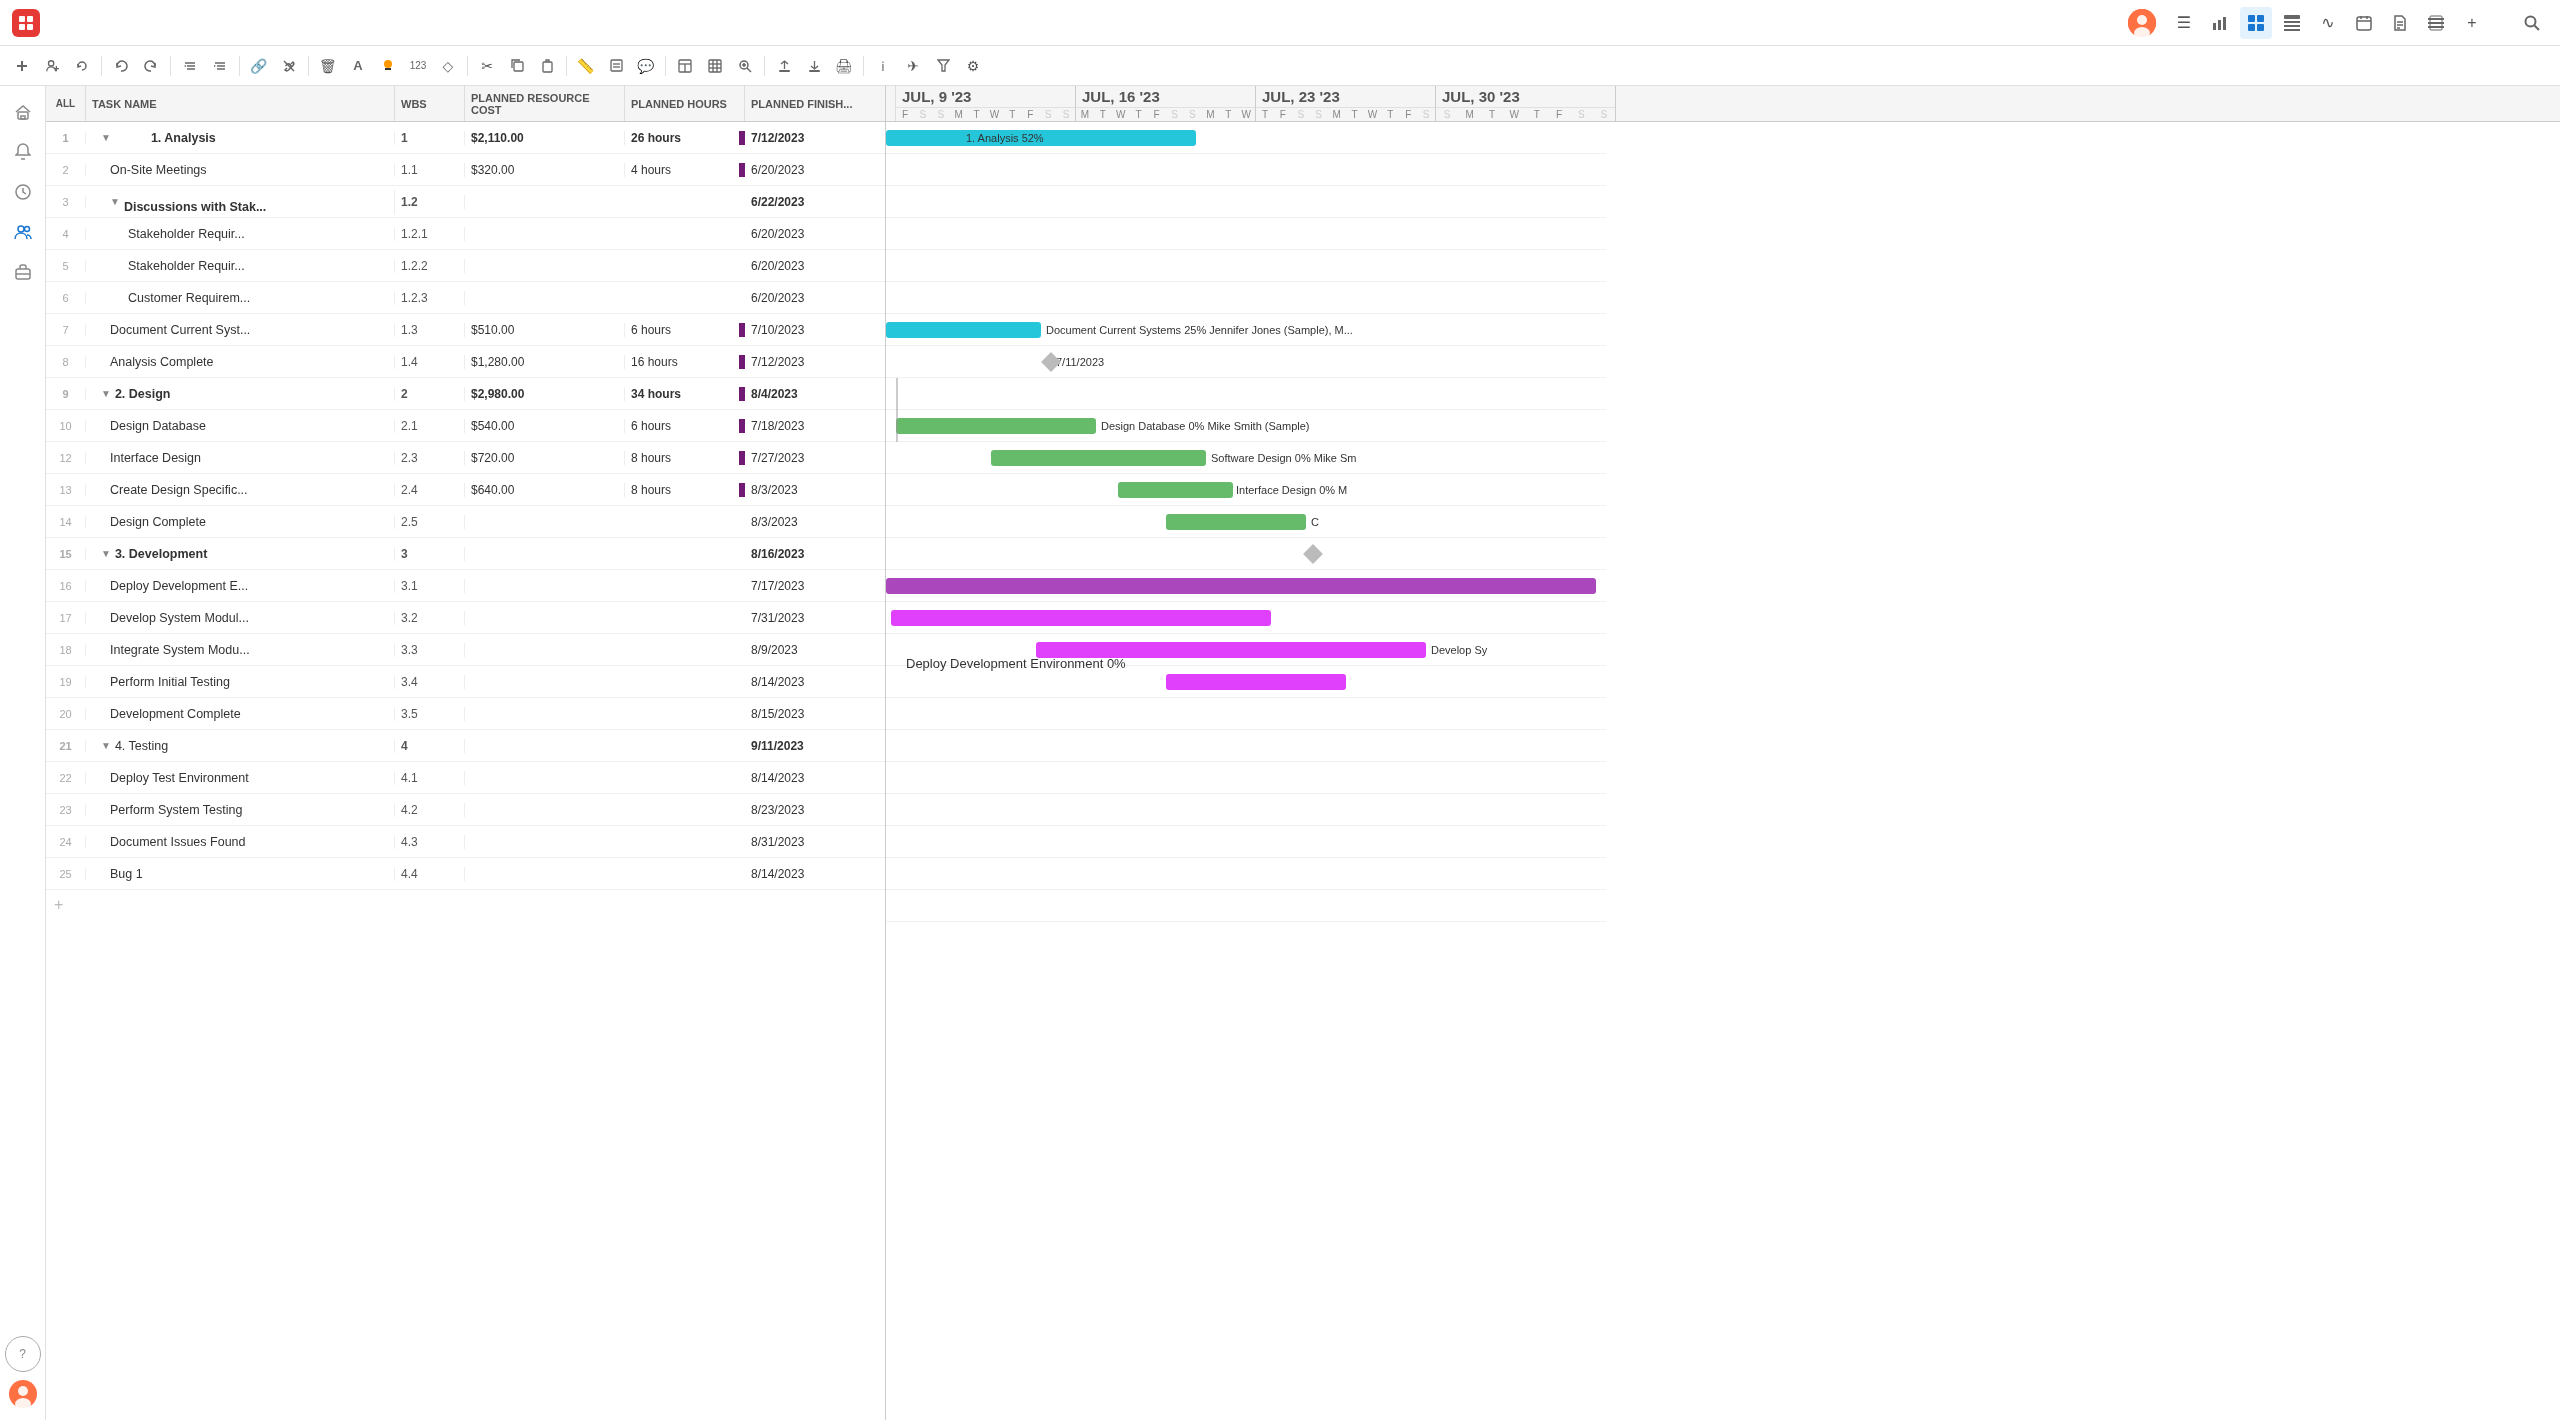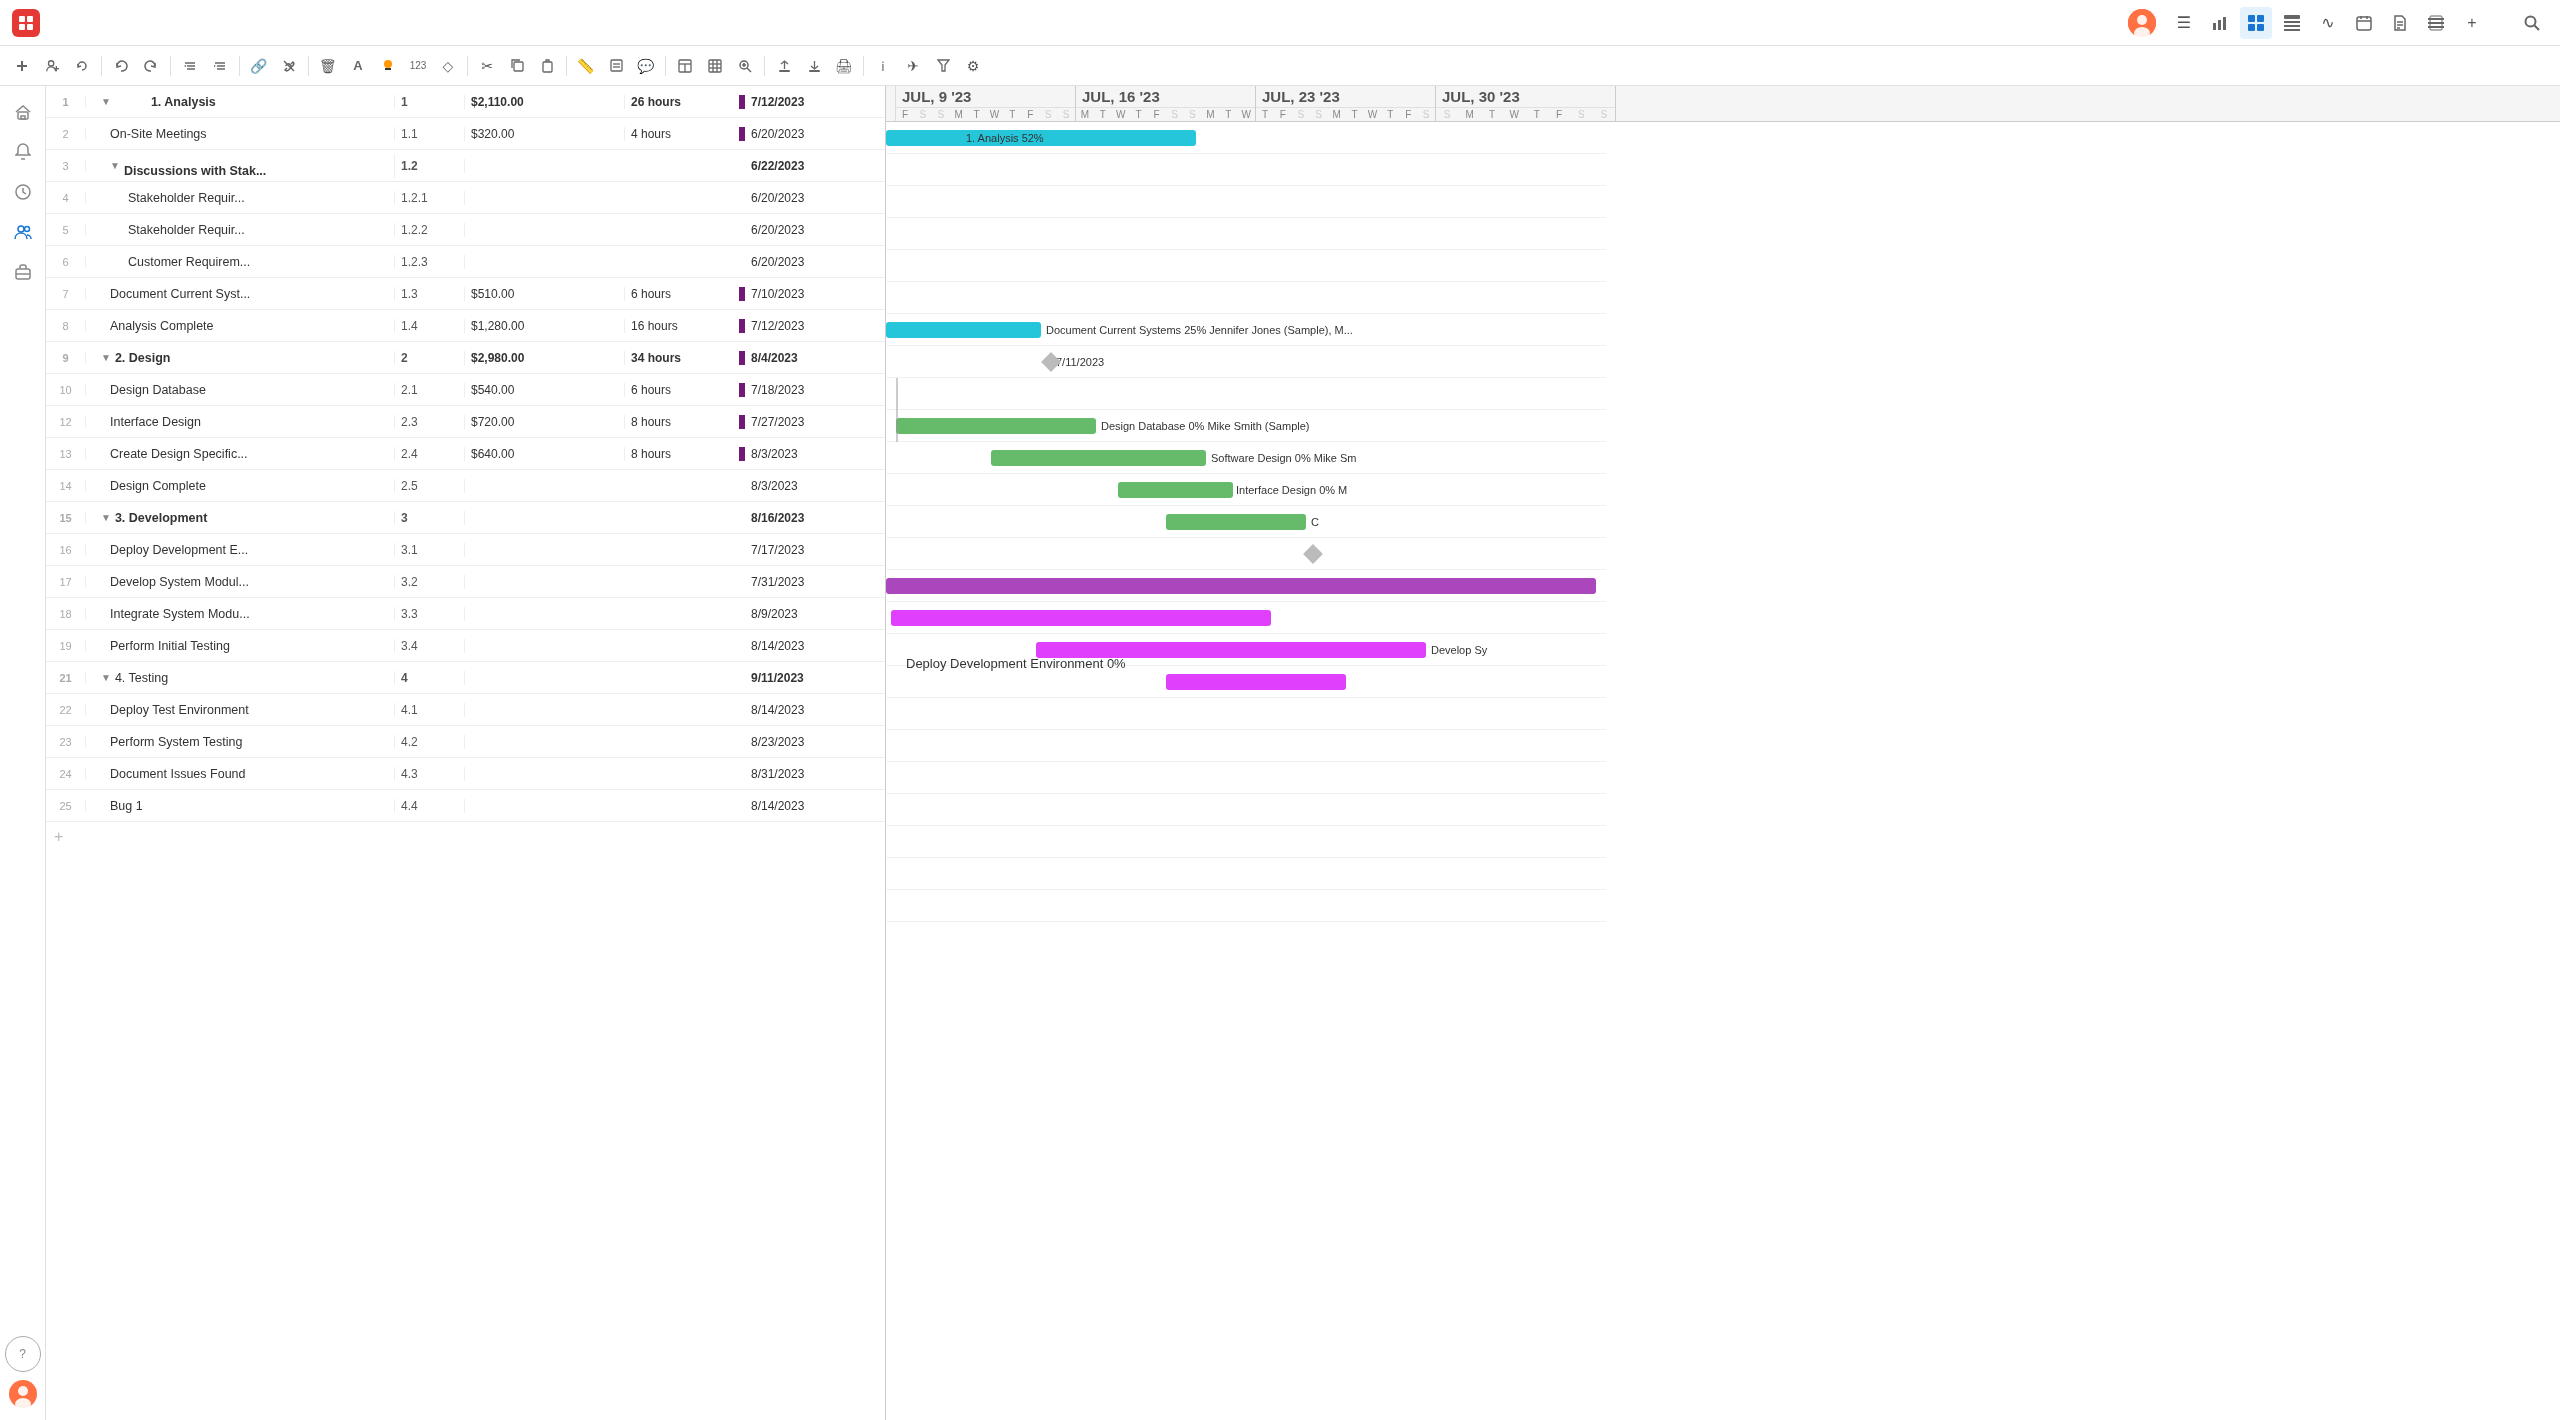--- a/index.html
+++ b/index.html
@@ -560,20 +560,28 @@
           <circle cx="14" cy="11" r="5" fill="#fff" opacity="0.9"></circle>
           <ellipse cx="14" cy="24" rx="8" ry="6" fill="#fff" opacity="0.9"></ellipse>
         </svg>
     </div>
   </div>
 
   <div id="content">
 
     <div id="table-area">
 
+      <div id="col-headers">
+        <div class="col-header" style="justify-content:center;font-size:10px;">ALL</div>
+        <div class="col-header">TASK NAME</div>
+        <div class="col-header">WBS</div>
+        <div class="col-header">PLANNED RESOURCE COST</div>
+        <div class="col-header">PLANNED HOURS</div>
+        <div class="col-header">PLANNED FINISH...</div>
+      </div>
 
       <div id="task-rows">
           <div class="task-row group-row">
             <div class="row-num">1</div>
             <div class="task-name">
               <div class="group-bar" style="background: rgb(38, 198, 218);"></div>
               <span style="display: inline-block; width: 0px; flex-shrink: 0;"></span>
               <span class="collapse-icon">▼</span>
               <span style="font-weight: 700; margin-left: 36px;">1. Analysis</span>
             </div>
@@ -766,20 +774,31 @@
           <div class="task-row">
             <div class="row-num">19</div>
             <div class="task-name">
               <span style="display: inline-block; width: 18px; flex-shrink: 0;"></span>
               <span>Perform Initial Testing</span>
             </div>
             <div class="task-wbs">3.4</div>
             <div class="task-cost"></div>
             <div class="task-hours"></div>
             <div class="task-finish">8/14/2023</div>
+          </div>
+          <div class="task-row">
+            <div class="row-num">20</div>
+            <div class="task-name">
+              <span style="display: inline-block; width: 18px; flex-shrink: 0;"></span>
+              <span>Development Complete</span>
+            </div>
+            <div class="task-wbs">3.5</div>
+            <div class="task-cost"></div>
+            <div class="task-hours"></div>
+            <div class="task-finish">8/15/2023</div>
           </div>
           <div class="task-row group-row">
             <div class="row-num">21</div>
             <div class="task-name">
               <div class="group-bar" style="background: rgb(239, 83, 80);"></div>
               <span style="display: inline-block; width: 0px; flex-shrink: 0;"></span>
               <span class="collapse-icon">▼</span>
               <span style="font-weight: 400;">4. Testing</span>
             </div>
             <div class="task-wbs" style="font-weight: 700;">4</div>

